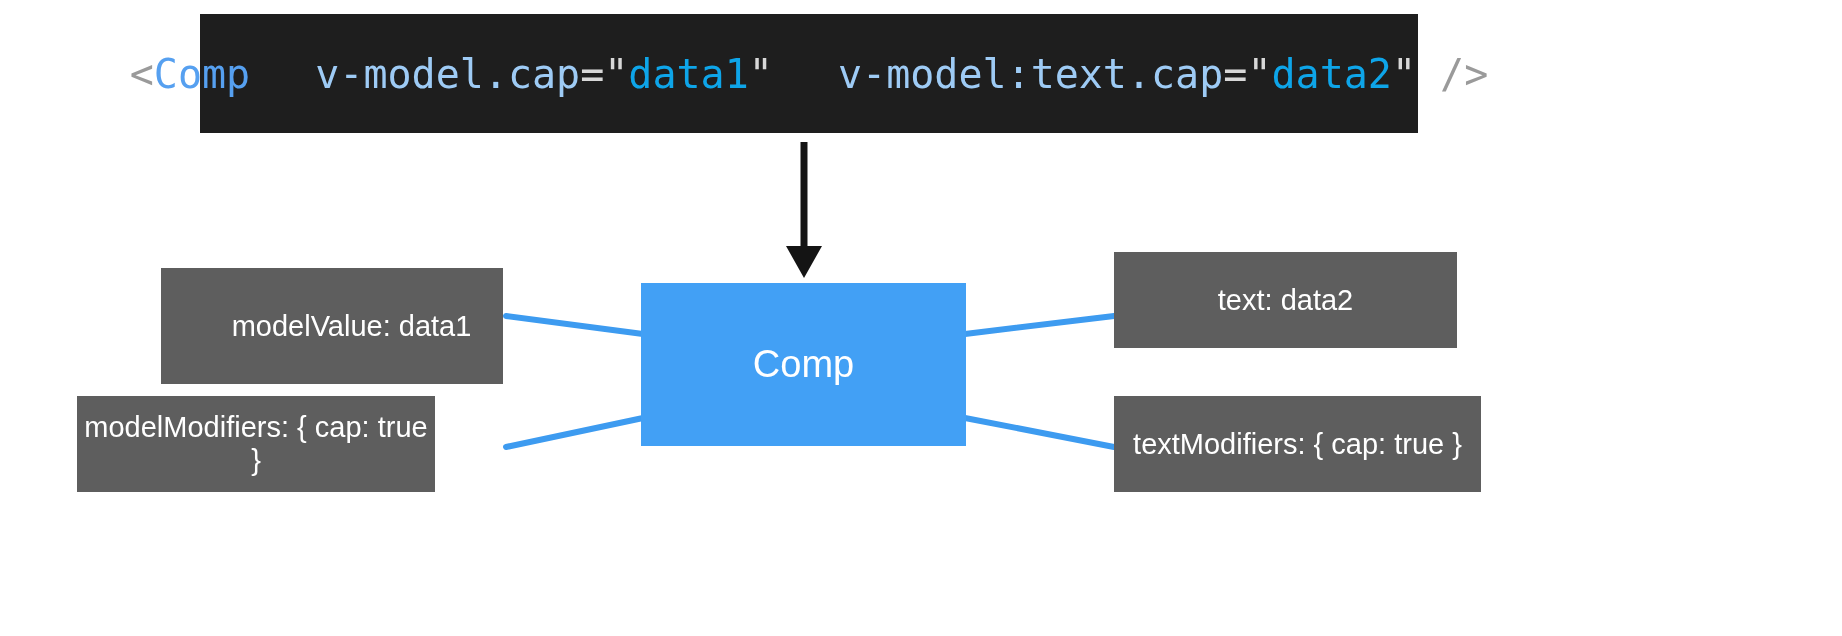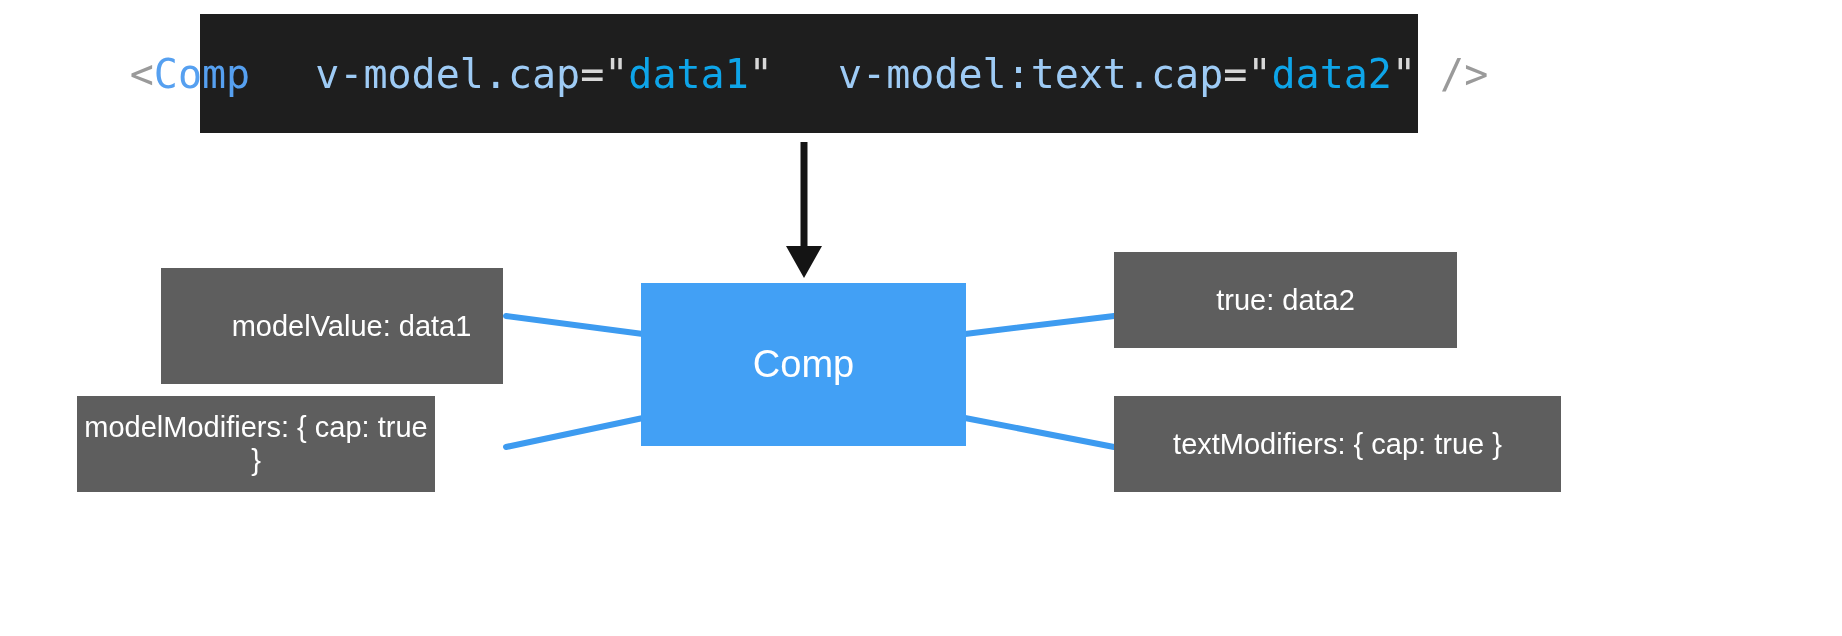--- a/index.html
+++ b/index.html
@@ -71,21 +71,21 @@
     font-size: 29px;
   }
   .node-blue {
     background: #42a0f5;
     font-size: 38px;
   }
 
   #node-model-value    { left: 161px;  top: 268px; width: 342px; height: 116px; padding-left: 39px; }
   #node-model-mods     { left: 77px;   top: 396px; width: 358px; height: 96px; justify-content: flex-end; }
   #node-text           { left: 1114px; top: 252px; width: 343px; height: 96px; }
-  #node-text-mods      { left: 1114px; top: 396px; width: 447px; height: 96px; }
+  #node-text-mods      { left: 1114px; top: 396px; width: 367px; height: 96px; }
   #node-comp           { left: 641px;  top: 283px; width: 325px; height: 163px; }
 
   
   .connectors {
     position: absolute;
     left: 0;
     top: 0;
     width: 1842px;
     height: 636px;
     z-index: 1;
@@ -119,20 +119,20 @@
 
   <div class="node node-grey" id="node-model-mods">
     <span>modelModifiers: { cap: true }</span>
   </div>
 
   <div class="node node-blue" id="node-comp">
     <span>Comp</span>
   </div>
 
   <div class="node node-grey" id="node-text">
-    <span>true: data2</span>
+    <span>text: data2</span>
   </div>
 
   <div class="node node-grey" id="node-text-mods">
     <span>textModifiers: { cap: true }</span>
   </div>
 
 </div>
 
 </body></html>

